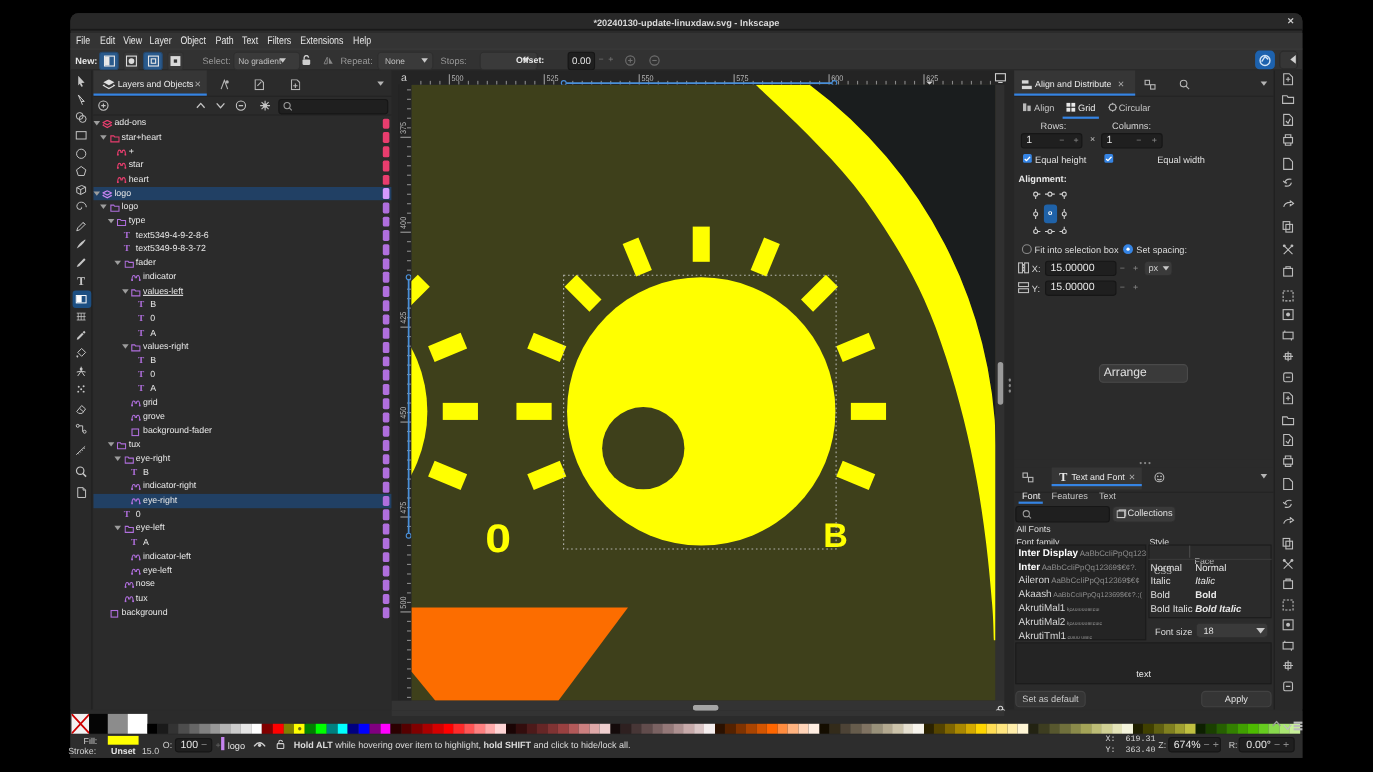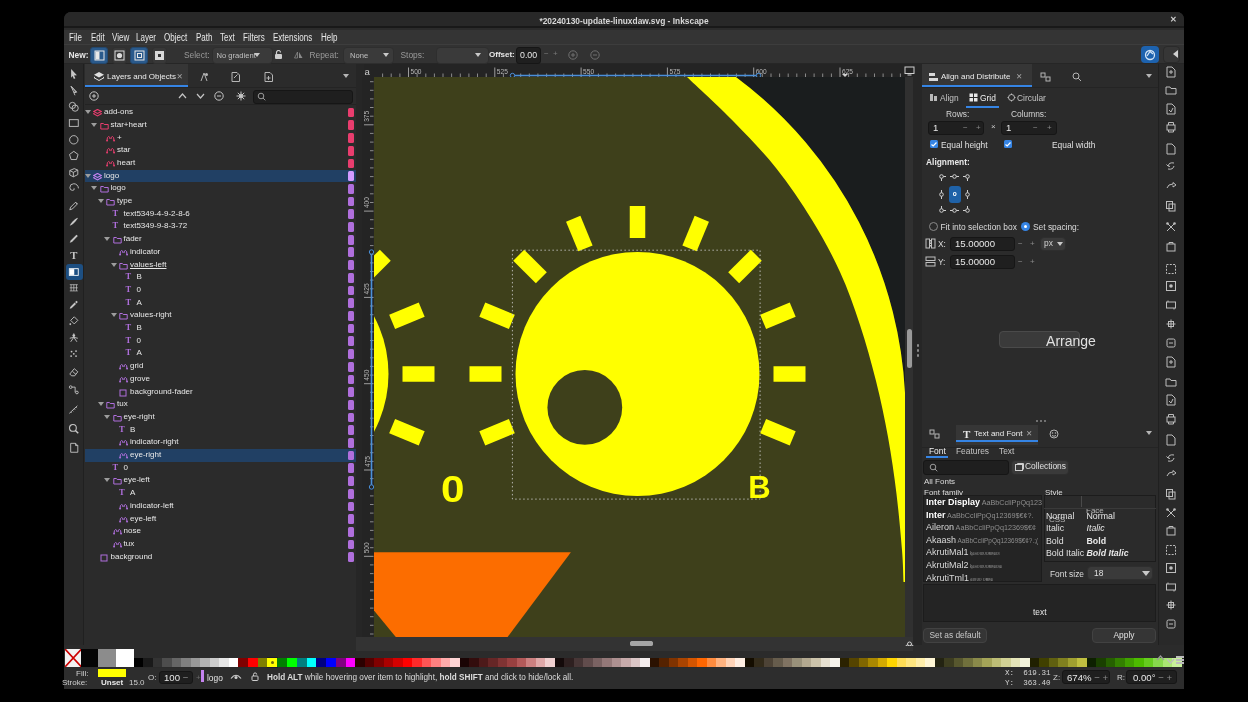--- a/index.html
+++ b/index.html
@@ -60,21 +60,21 @@
     <path d="M3.5 1 L0.5 7 L3.5 7 Z" stroke="#8a8a8a" fill="none" stroke-width="0.8"></path>
     <path d="M5 1 L8.5 7 L5 7 Z" fill="#8a8a8a"></path>
   </svg>
 <div class="t" style="left:309.5px;top:49.5px;font-size:8.4px;color:#9a9a9a;font-weight:normal;">Repeat:</div>
 <div class="a btn" style="left:343px;top:47px;width:51px;height:17px"></div>
 <div class="t" style="left:350px;top:50.5px;font-size:7.6px;color:#c0c0c0;font-weight:normal;">None</div>
 <div class="a" style="left:383px;top:53px;width:0;height:0;border:3.5px solid transparent;border-top:4.5px solid #c9c9c9"></div>
 <div class="t" style="left:400.5px;top:49.5px;font-size:8.4px;color:#9a9a9a;font-weight:normal;">Stops:</div>
 <div class="a btn" style="left:436px;top:47px;width:53px;height:17px"></div>
 <div class="a" style="left:475px;top:53px;width:0;height:0;border:3.5px solid transparent;border-top:4.5px solid #c9c9c9"></div>
-<div class="t" style="left:489px;top:49.5px;font-size:8.0px;color:#e8e8e8;font-weight:bold;">Offset:</div>
+<div class="t" style="left:469px;top:49.5px;font-size:8.0px;color:#e8e8e8;font-weight:bold;">Offset:</div>
 <div class="a entry" style="left:516px;top:47px;width:25px;height:17px"></div>
 <div class="t" style="left:520px;top:49.5px;font-size:8.8px;color:#e8e8e8;font-weight:normal;">0.00</div>
 <div class="t" style="left:544px;top:49px;font-size:8.0px;color:#7a7a7a;font-weight:normal;">−</div>
 <div class="t" style="left:553px;top:49px;font-size:8.0px;color:#7a7a7a;font-weight:normal;">+</div>
 <svg class="a" style="left:568px;top:50px" width="10" height="10" viewBox="0 0 10 10">
     <circle cx="5" cy="5" r="4.2" fill="none" stroke="#6f6f6f"></circle>
     <path d="M5 3 V7 M3 5 H7" stroke="#6f6f6f"></path>
   </svg>
 <svg class="a" style="left:590px;top:50px" width="10" height="10" viewBox="0 0 10 10">
     <circle cx="5" cy="5" r="4.2" fill="none" stroke="#6f6f6f"></circle>
@@ -793,21 +793,21 @@
 <svg class="a" style="left:925px;top:256px" width="11" height="11" viewBox="0 0 11 11">
     <rect x="1" y="1" width="9" height="3.5" fill="none" stroke="#c0c0c0"></rect>
     <rect x="1" y="6.5" width="9" height="3.5" fill="none" stroke="#c0c0c0"></rect>
   </svg>
 <div class="t" style="left:938px;top:257px;font-size:8.4px;color:#dcdcdc;font-weight:normal;">Y:</div>
 <div class="a entry" style="left:950px;top:254.5px;width:65px;height:14px"></div>
 <div class="t" style="left:955px;top:255.5px;font-size:9.6px;color:#e8e8e8;font-weight:normal;">15.00000</div>
 <div class="t" style="left:1018px;top:257px;font-size:8.0px;color:#8a8a8a;font-weight:normal;">−</div>
 <div class="t" style="left:1030px;top:257px;font-size:8.0px;color:#8a8a8a;font-weight:normal;">+</div>
 <div class="a" style="left:999px;top:330.5px;width:81px;height:17px;background:#3a3a3a;border:1px solid #4a4a4a;border-radius:4px"></div>
-<div class="tc" style="left:1019px;top:333px;width:104px;font-size:14px;color:#e0e0e0">Arrange</div>
+<div class="tc" style="left:971px;top:333px;width:104px;font-size:11px;color:#e0e0e0">Arrange</div>
 <div class="a" style="left:922px;top:418px;width:236px;height:7px;background:#2b2b2b"></div>
 <div class="a" style="left:1036px;top:420px;width:2.2px;height:2.2px;background:#8a8a8a;border-radius:50%"></div>
 <div class="a" style="left:1040px;top:420px;width:2.2px;height:2.2px;background:#8a8a8a;border-radius:50%"></div>
 <div class="a" style="left:1044px;top:420px;width:2.2px;height:2.2px;background:#8a8a8a;border-radius:50%"></div>
 <div class="a" style="left:922px;top:425px;width:236px;height:23px;border-bottom:1px solid #242424"></div>
 <svg class="a" style="left:929px;top:429px" width="11" height="10" viewBox="0 0 11 10">
     <rect x="1" y="1" width="4" height="4" fill="none" stroke="#b5b5b5"></rect>
     <rect x="6" y="5" width="4" height="4" fill="none" stroke="#b5b5b5"></rect>
   </svg>
 <div class="a" style="left:956px;top:425px;width:82px;height:20px;background:#363636"></div>

